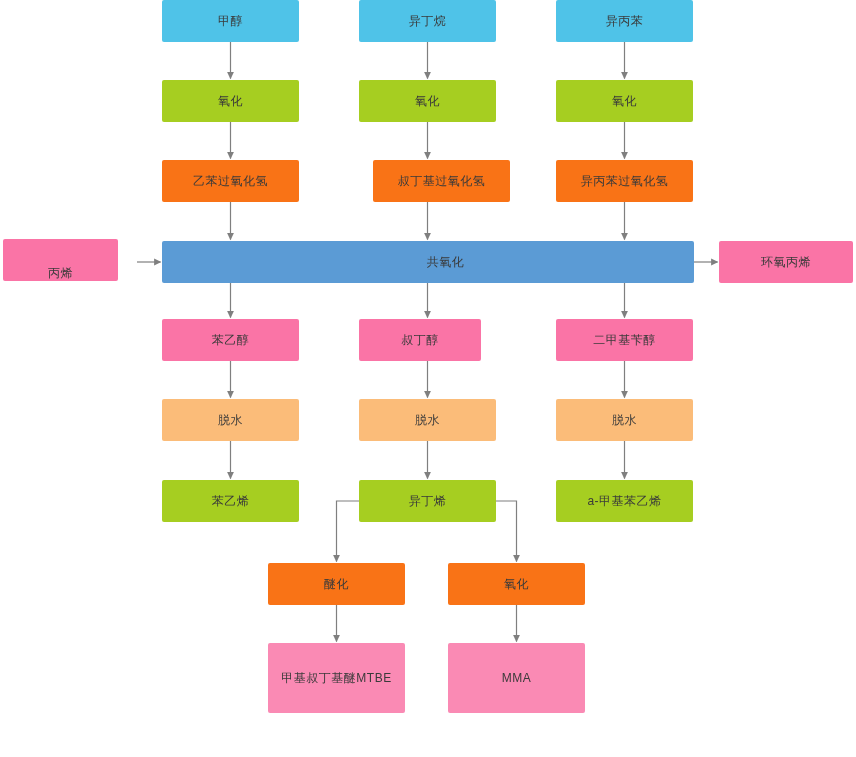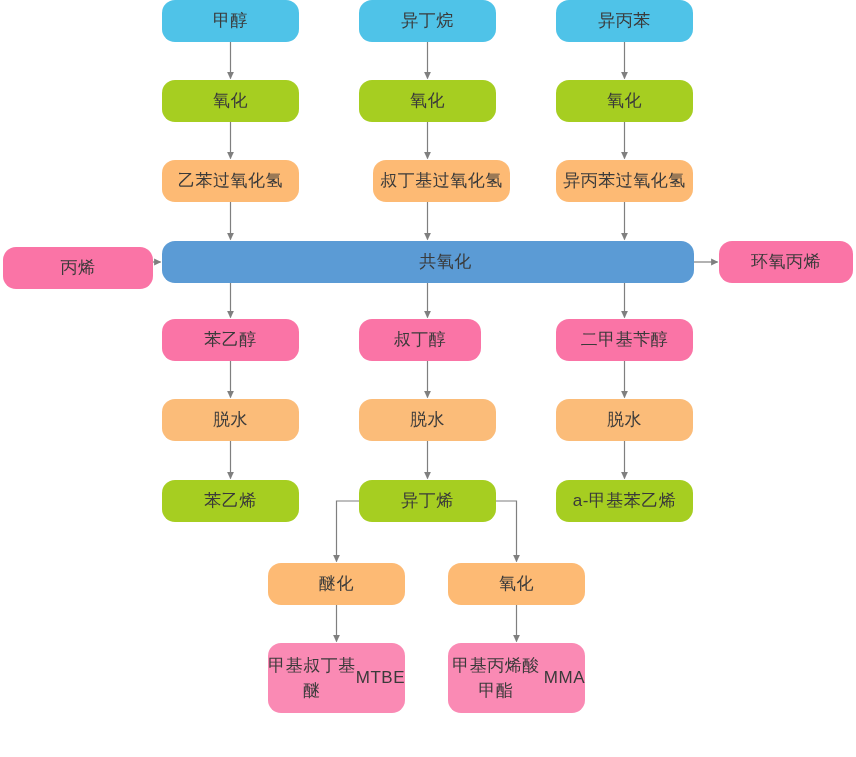--- a/index.html
+++ b/index.html
@@ -22,35 +22,35 @@
     position: absolute;
     left: 0;
     top: 0;
     width: 856px;
     height: 757px;
     pointer-events: none;
   }
   .node {
     position: absolute;
     box-sizing: border-box;
-    border-radius: 13px;
+    border-radius: 2px;
     display: flex;
     align-items: center;
     justify-content: center;
     text-align: center;
     color: #3a3a3a;
-    font-size: 17px;
+    font-size: 12px;
     line-height: 1.35;
     letter-spacing: 0.5px;
     z-index: 2;
   }
   .node.two-line { line-height: 1.5; }
   .n-blue-light { background: #4FC3E8; }
   .n-green      { background: #A6CE21; }
-  .n-orange-d   { background: #fdba74; }
+  .n-orange-d   { background: #f97316; }
   .n-blue       { background: #5B9BD5; }
   .n-pink       { background: #FA74A6; }
   .n-pink-soft  { background: #FA8AB4; }
   .n-orange-l   { background: #FBBC79; }
 </style>
 </head>
 <body>
 
 <div id="canvas">
   <svg id="edges" viewBox="0 0 856 757" width="856" height="757" xmlns="http://www.w3.org/2000/svg">
@@ -107,21 +107,21 @@
       </div>
       <div class="node n-orange-d" style="left: 162px; top: 160px; width: 137px; height: 42px;">
         <span>乙苯过氧化氢</span>
       </div>
       <div class="node n-orange-d" style="left: 373px; top: 160px; width: 137px; height: 42px;">
         <span>叔丁基过氧化氢</span>
       </div>
       <div class="node n-orange-d" style="left: 556px; top: 160px; width: 137px; height: 42px;">
         <span>异丙苯过氧化氢</span>
       </div>
-      <div class="node n-pink" style="left: 3px; top: 247px; width: 150px; height: 42px;">
+      <div class="node n-pink" style="left: 3px; top: 239px; width: 115px; height: 42px; align-items: flex-end;">
         <span>丙烯</span>
       </div>
       <div class="node n-blue" style="left: 162px; top: 241px; width: 532px; height: 42px; padding-left: 35px;">
         <span>共氧化</span>
       </div>
       <div class="node n-pink" style="left: 719px; top: 241px; width: 134px; height: 42px;">
         <span>环氧丙烯</span>
       </div>
       <div class="node n-pink" style="left: 162px; top: 319px; width: 137px; height: 42px;">
         <span>苯乙醇</span>
@@ -155,18 +155,17 @@
       </div>
       <div class="node n-orange-d" style="left: 448px; top: 563px; width: 137px; height: 42px;">
         <span>氧化</span>
       </div>
       <div class="node n-pink-soft two-line" style="left: 268px; top: 643px; width: 137px; height: 70px;">
         <span>甲基叔丁基醚</span>
         <br>
         <span>MTBE</span>
       </div>
       <div class="node n-pink-soft two-line" style="left: 448px; top: 643px; width: 137px; height: 70px;">
-        <span>甲基丙烯酸甲酯</span>
         <br>
         <span>MMA</span>
       </div>
     </div>
 </div>
 
 </body></html>

